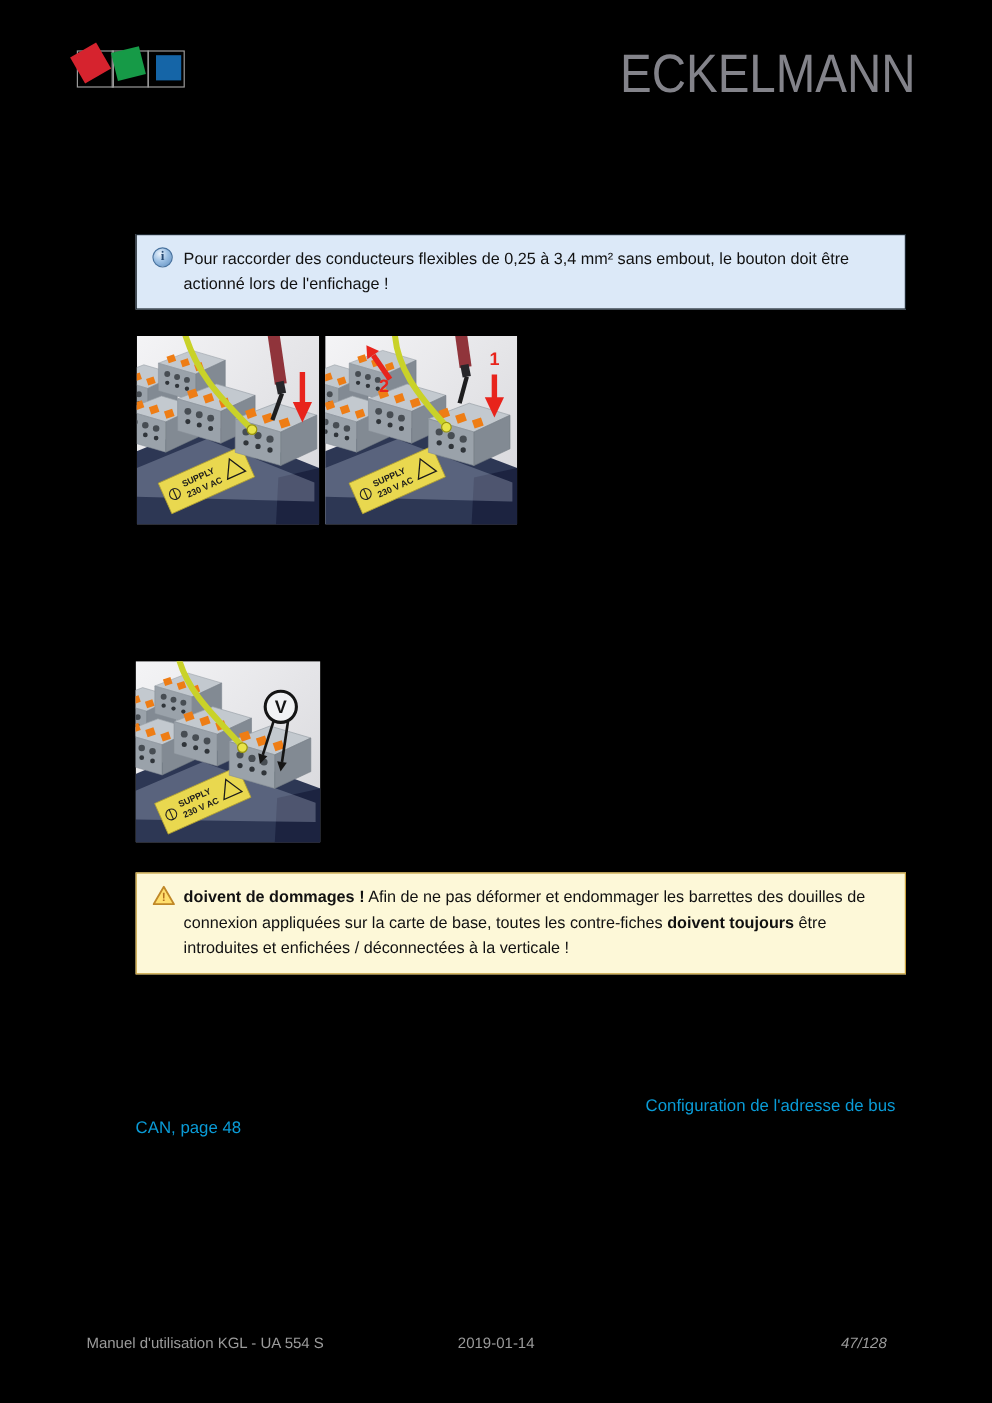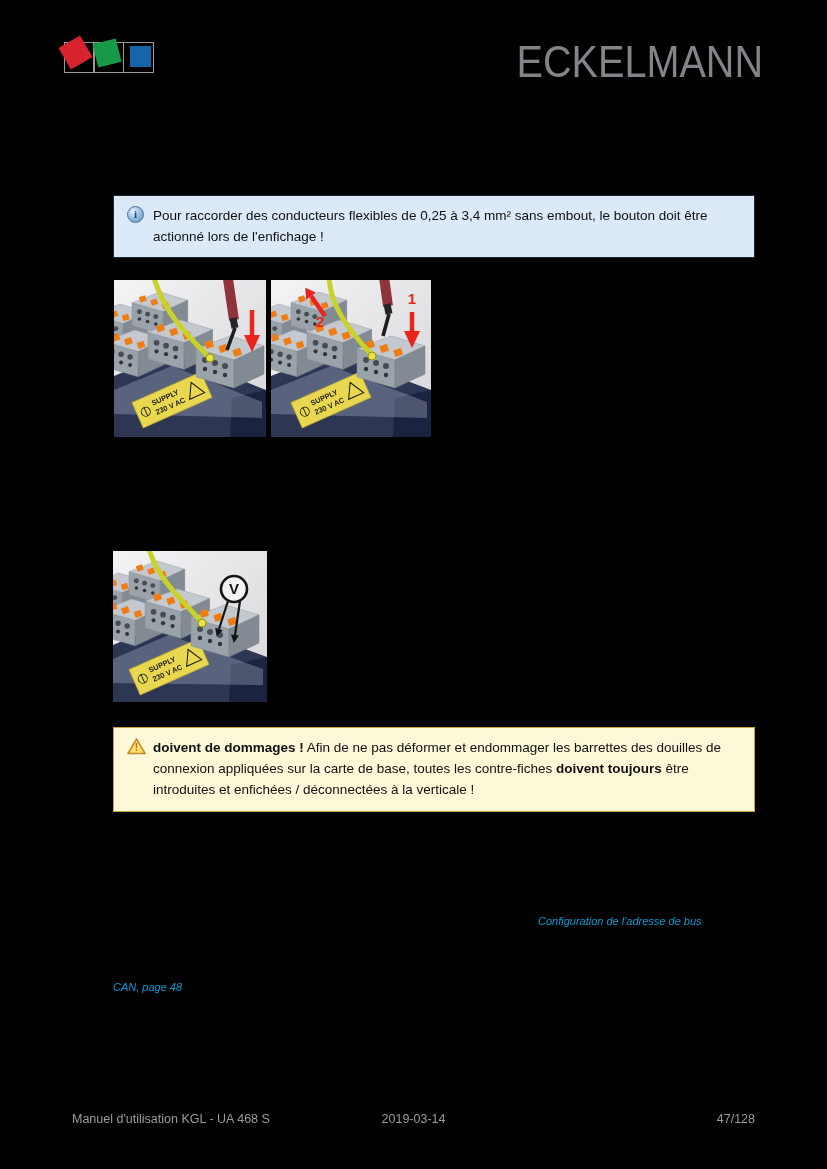--- a/index.html
+++ b/index.html
@@ -29,29 +29,29 @@
     width:17px; height:17px; border-radius:50%;
     background:radial-gradient(circle at 35% 30%, #eaf2fb, #9cc0e4 45%, #5d8cbe);
     border:1px solid #48729e; color:#274a73; box-sizing:border-box;
     font-family:"Liberation Serif", serif; font-weight:bold; font-size:11px;
     display:flex; align-items:center; justify-content:center;
   }
   
   .fig1 { position:absolute; left:114px; top:280px; display:flex; gap:5px; }
   .fig2 { position:absolute; left:113px; top:551px; }
   
-  .xref { position:absolute; font-size:11px; line-height:17px; color:#0a9bd6; cursor:pointer;font-style:italic; }
+  .xref { position:absolute; font-size:14px; line-height:17px; color:#0a9bd6; cursor:pointer; }
   .xref-1 { left:538px; top:913px; }
-  .xref-2 { left:113px; top:931px;margin-top:48px; }
+  .xref-2 { left:113px; top:931px; }
   
   .footer { position:absolute; left:72px; top:1112px; width:683px; height:16px;
             font-size:12.5px; color:#9b9b9b; }
   .footer-left   { position:absolute; left:0; top:0; }
   .footer-center { position:absolute; left:50%; transform:translateX(-50%); top:0; }
-  .footer-right  { position:absolute; right:0; top:0; }
+  .footer-right  { position:absolute; right:16px; top:0;font-style:italic; }
 </style>
 </head>
 <body>
 
 <div class="page">
 
   <svg width="0" height="0" style="position:absolute" aria-hidden="true">
     <defs>
       <linearGradient id="photoBg" x1="0" y1="0" x2="1" y2="1">
         <stop offset="0" stop-color="#f4f4f6"></stop>
@@ -187,18 +187,18 @@
         <text x="9.5" y="13" text-anchor="middle" font-size="10" font-weight="bold" fill="#b5701e" font-family="Liberation Sans, sans-serif">!</text>
       </svg>
     </span>
     <span><span style="font-weight: bold;">doivent de dommages !</span><span> Afin de ne pas déformer et endommager les barrettes des douilles de connexion appliquées sur la carte de base, toutes les contre-fiches </span><span style="font-weight: bold; margin-top: 22px;">doivent toujours</span><span> être introduites et enfichées / déconnectées à la verticale !</span></span>
   </div>
 
   <span class="xref xref-1">Configuration de l'adresse de bus</span>
   <span class="xref xref-2">CAN, page 48</span>
 
   <div class="footer">
-    <span class="footer-left">Manuel d'utilisation KGL - UA 468 S</span>
-    <span class="footer-center">2019-03-14</span>
+    <span class="footer-left">Manuel d'utilisation KGL - UA 554 S</span>
+    <span class="footer-center">2019-01-14</span>
     <span class="footer-right">47/128</span>
   </div>
 
 </div>
 
 </body></html>

